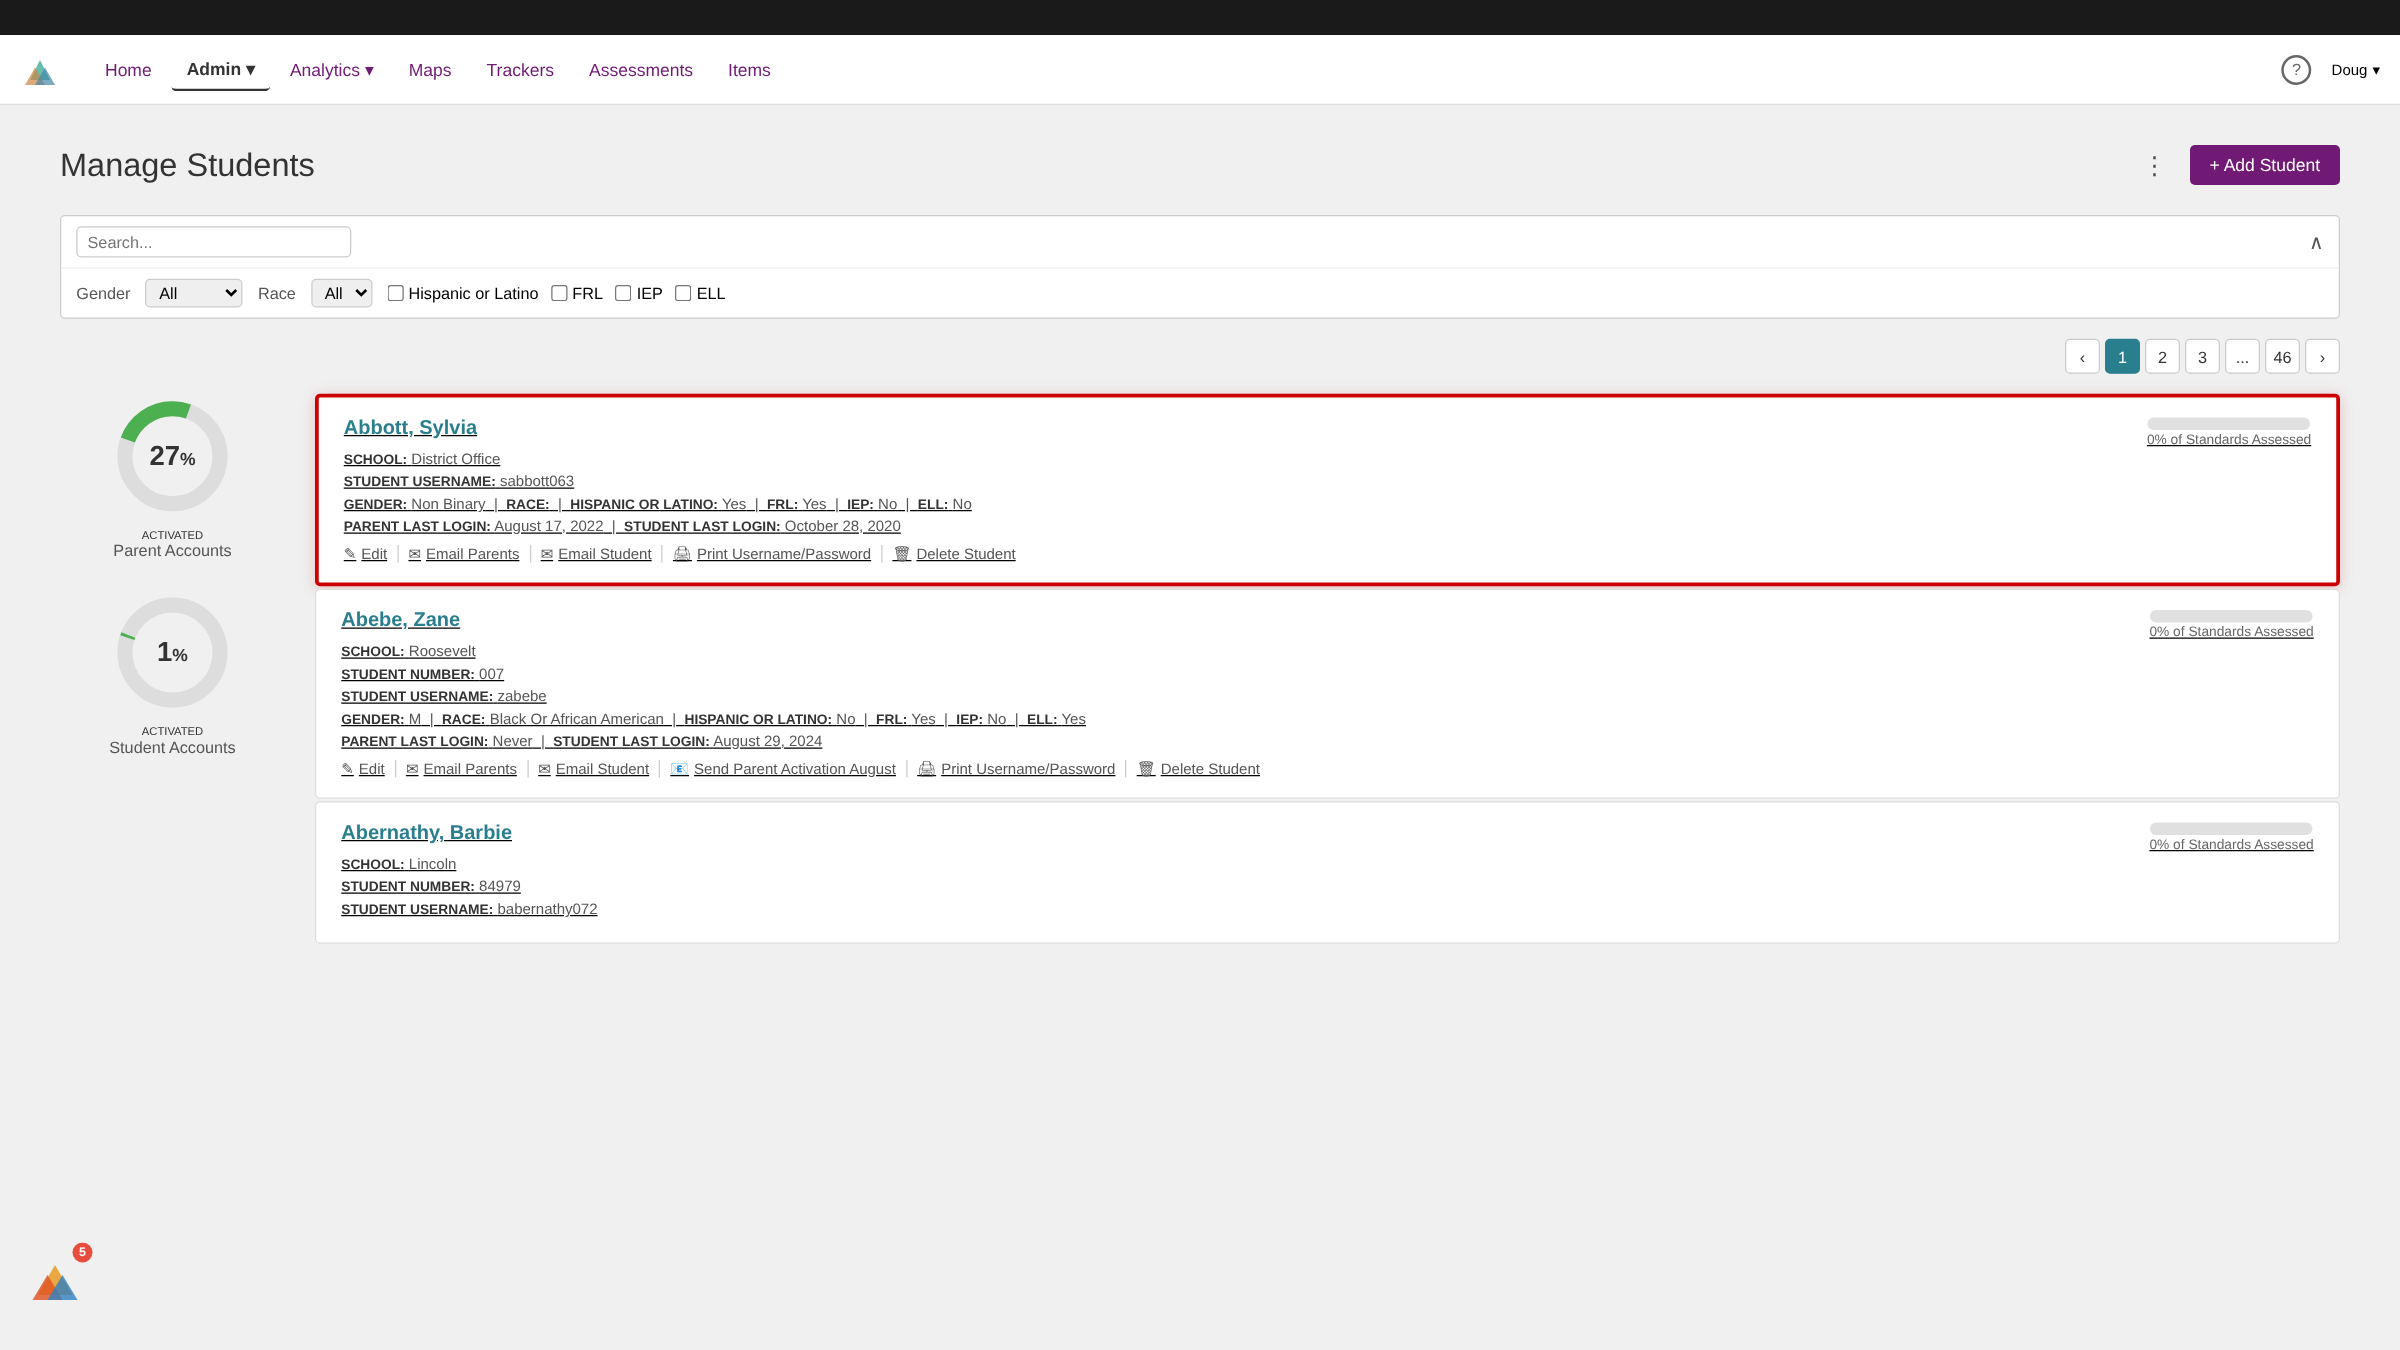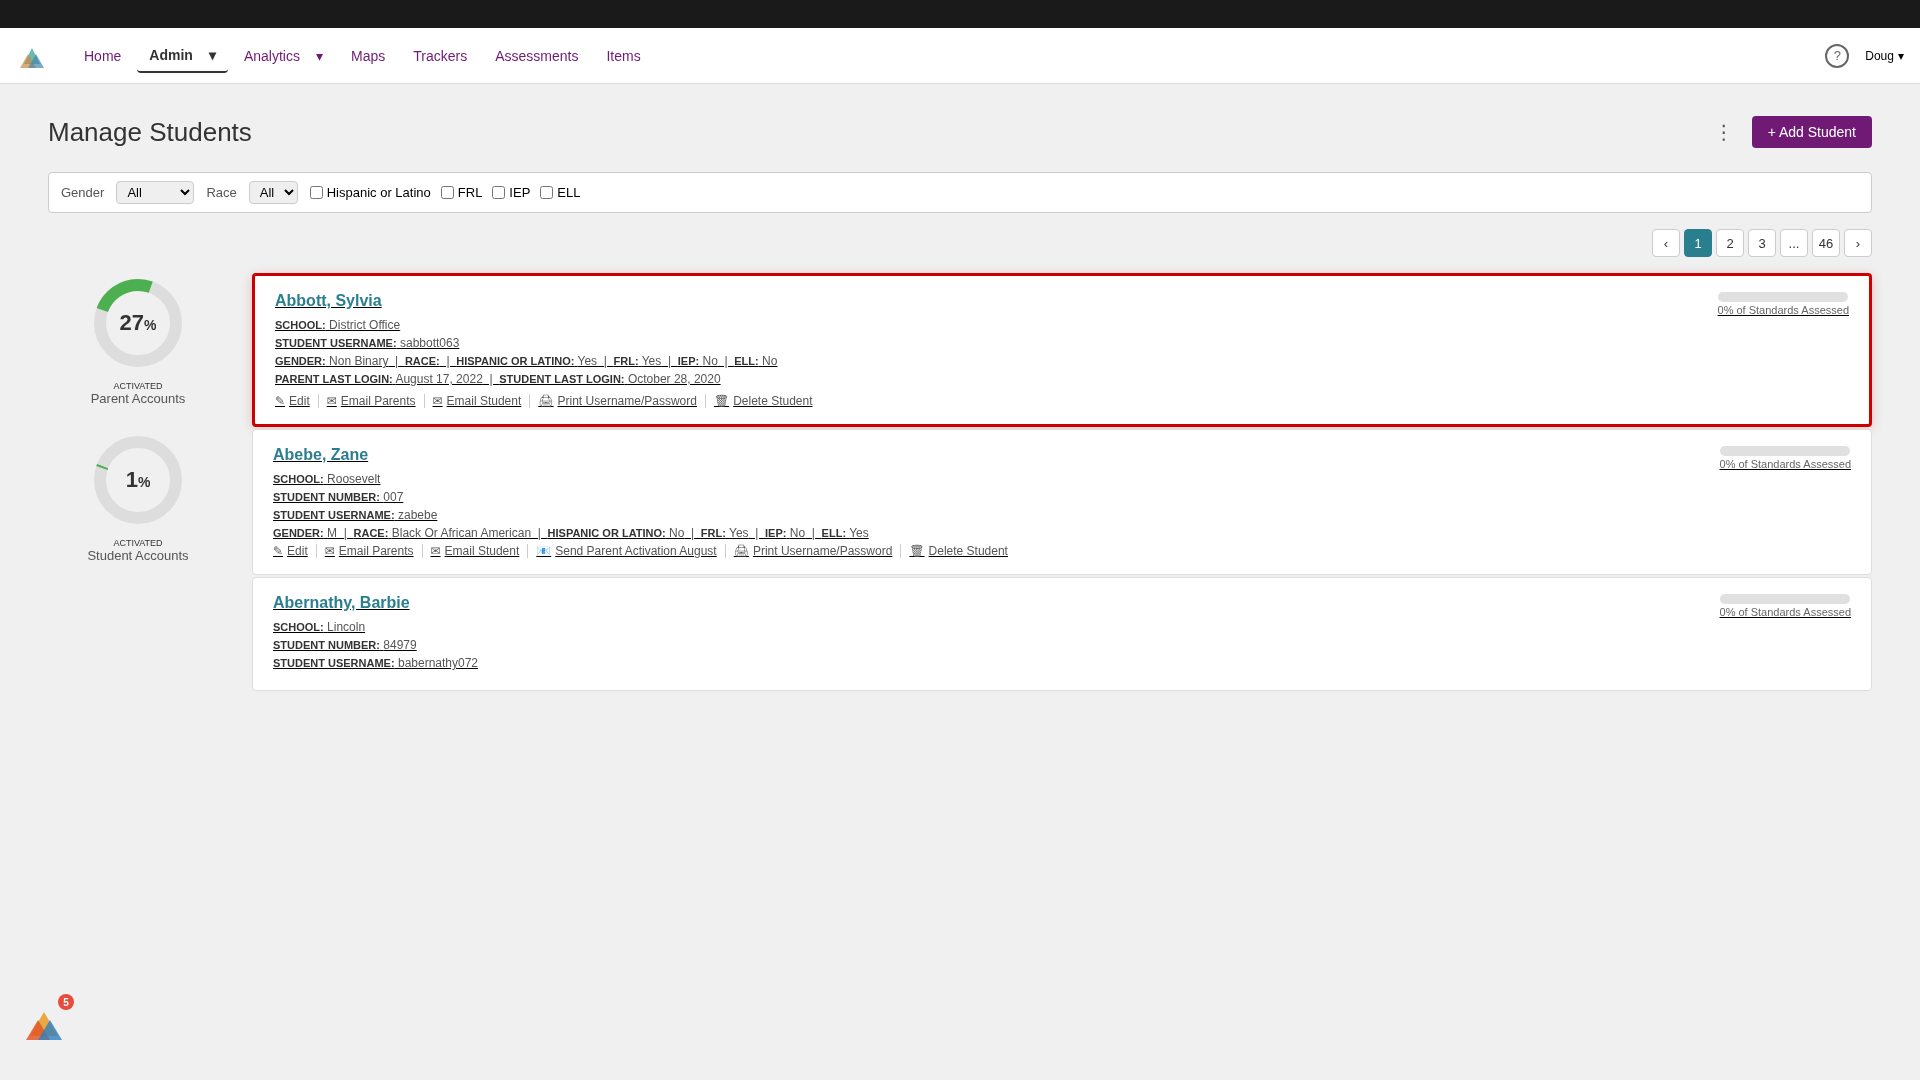--- a/index.html
+++ b/index.html
@@ -42,21 +42,21 @@
       border-radius: 4px;
     }
     .nav-item.active {
       color: #333;
       font-weight: bold;
       border-bottom: 2px solid #333;
     }
     .nav-item-with-arrow {
       display: flex;
       align-items: center;
-      gap: 16px;
+      gap: 4px;
     }
     .nav-right {
       display: flex;
       align-items: center;
       gap: 16px;
     }
     .nav-help {
       width: 24px;
       height: 24px;
       border-radius: 50%;
@@ -388,20 +388,24 @@
 
   <div class="page-header">
     <h1 class="page-title">Manage Students</h1>
     <div class="header-actions">
       <div class="menu-dots">⋮</div>
       <button class="add-student-btn">+ Add Student</button>
     </div>
   </div>
 
   <div class="filter-container">
+    <div class="search-row">
+      <input type="text" class="search-input" placeholder="Search..." style="">
+      <span style="cursor:pointer; font-size:16px; color:#555;">∧</span>
+    </div>
     <div class="filter-row">
       <span class="filter-label">Gender</span>
       <select class="filter-select">
         <option>All</option>
         <option>Male</option>
         <option>Female</option>
       </select>
       <span class="filter-label">Race</span>
       <select class="filter-select">
         <option>All</option>
@@ -556,20 +560,25 @@
           <strong>RACE:</strong> <span>Black Or African American</span>
           &nbsp;|&nbsp;
           <strong>HISPANIC OR LATINO:</strong> <span>No</span>
           &nbsp;|&nbsp;
           <strong>FRL:</strong> <span>Yes</span>
           &nbsp;|&nbsp;
           <strong>IEP:</strong> <span>No</span>
           &nbsp;|&nbsp;
           <strong>ELL:</strong> <span>Yes</span>
         </div>
+        <div class="login-row">
+          <strong>PARENT LAST LOGIN:</strong> <span>Never</span>
+          &nbsp;|&nbsp;
+          <strong>STUDENT LAST LOGIN:</strong> <span>August 29, 2024</span>
+        </div>
         <div class="action-links">
           <div class="action-link">
             <span>✎</span>
             <span>Edit</span>
           </div>
           <div class="action-link">
             <span>✉</span>
             <span>Email Parents</span>
           </div>
           <div class="action-link">

